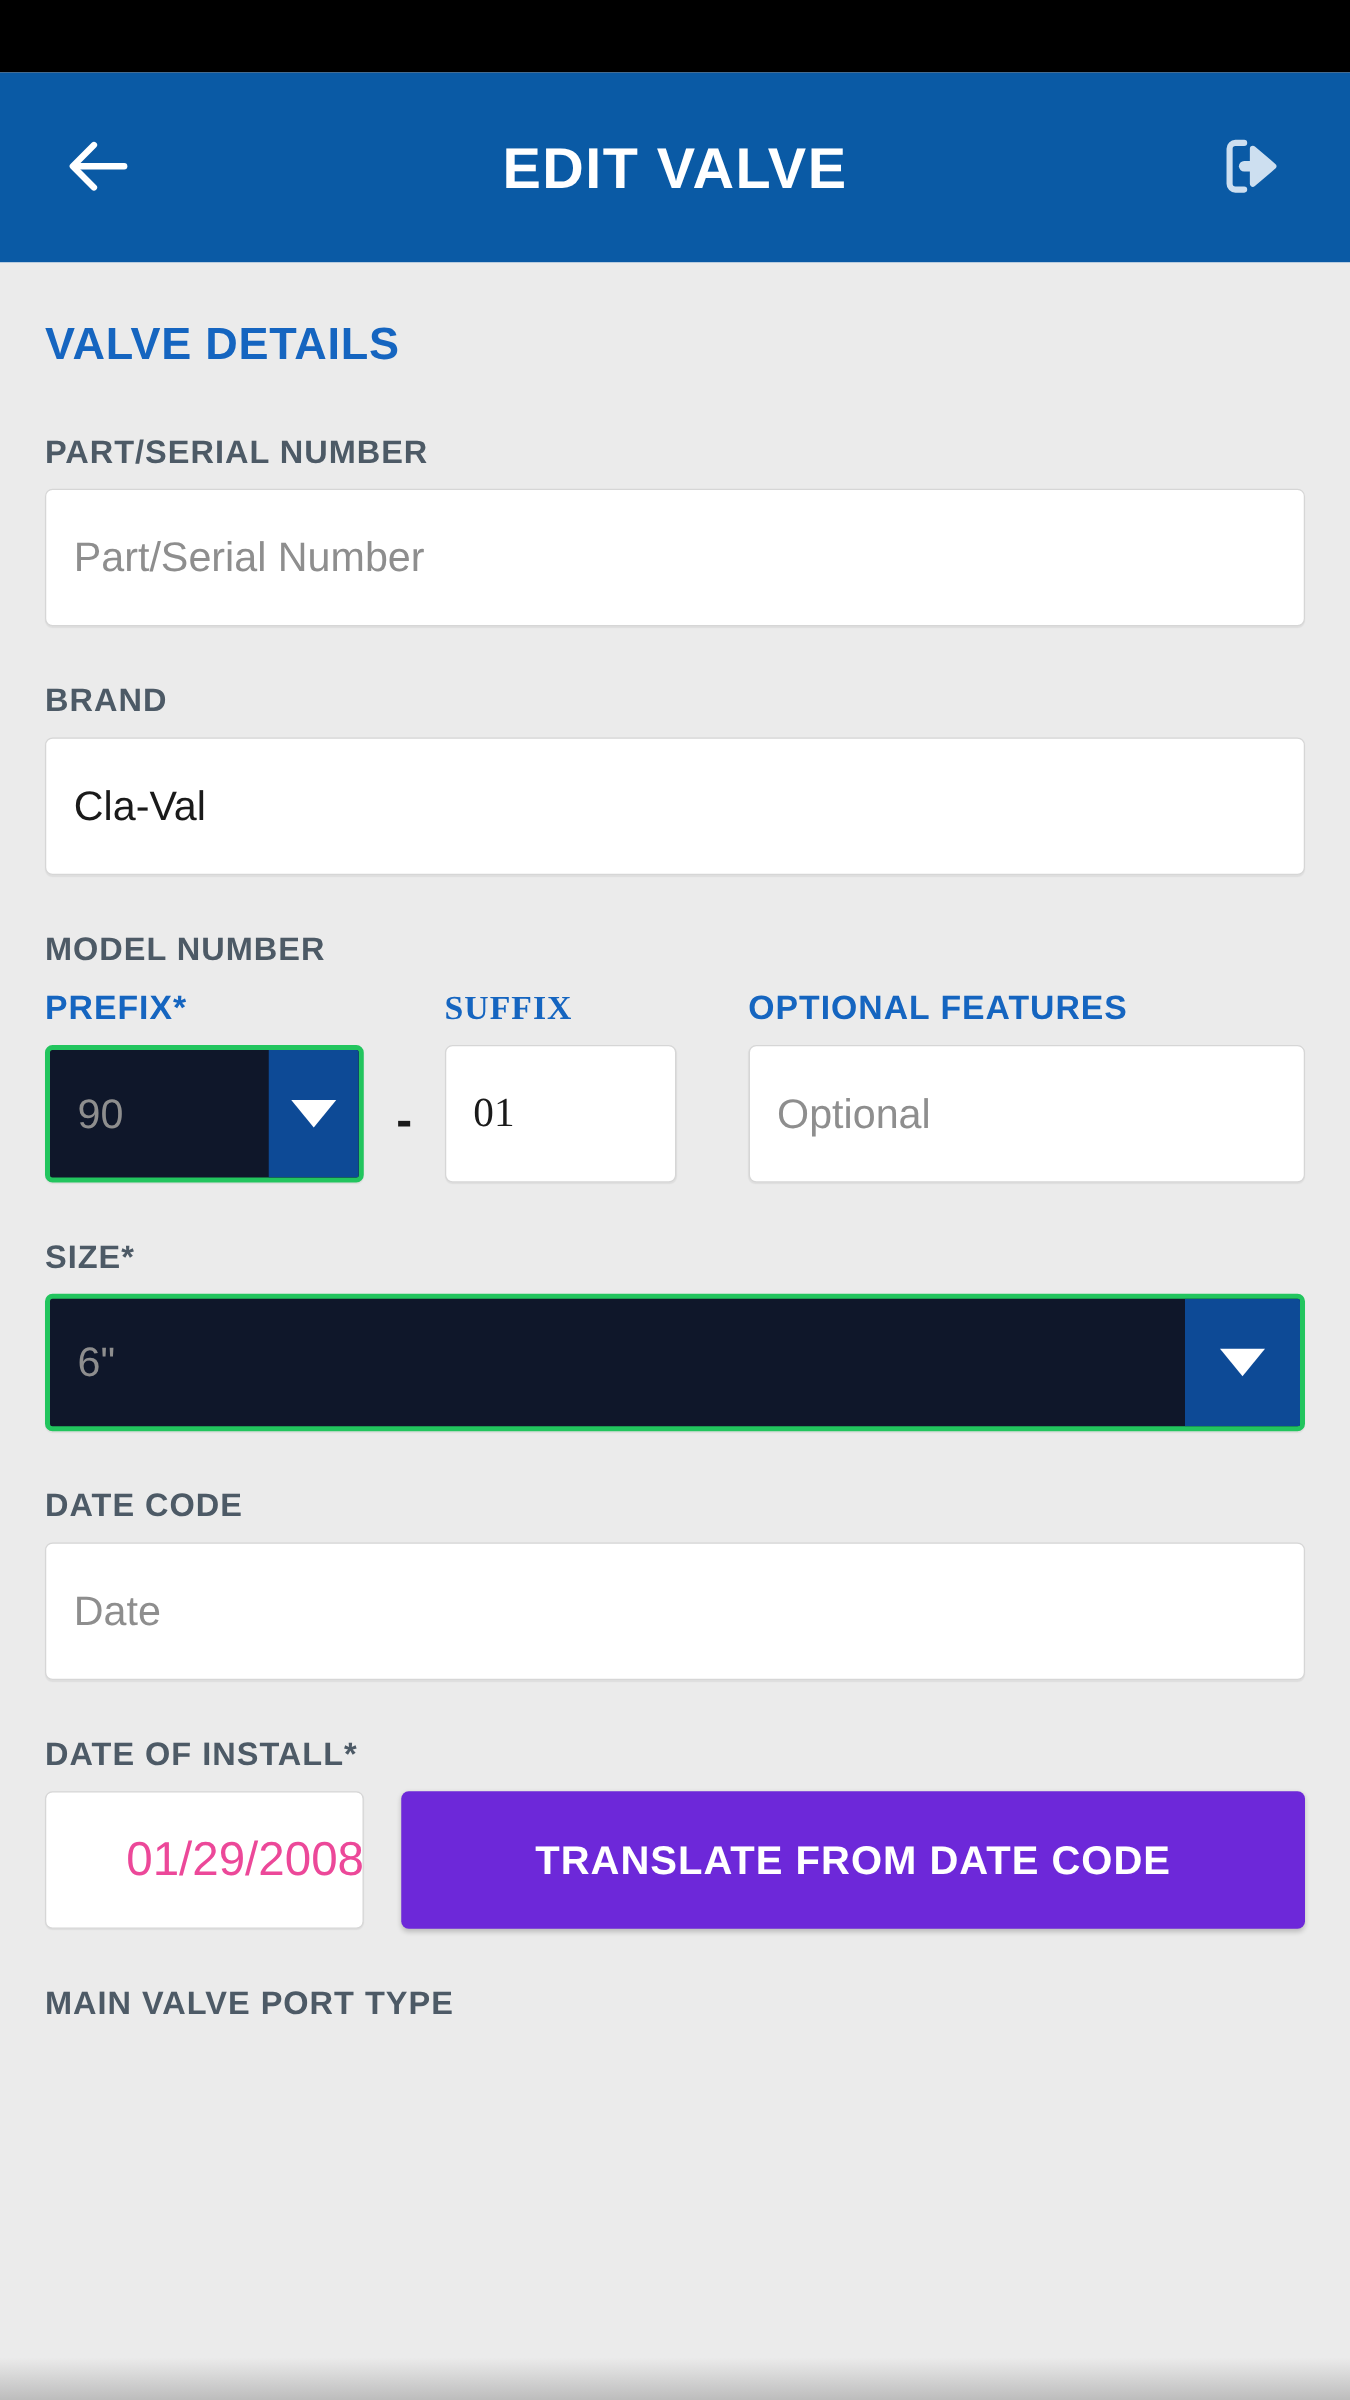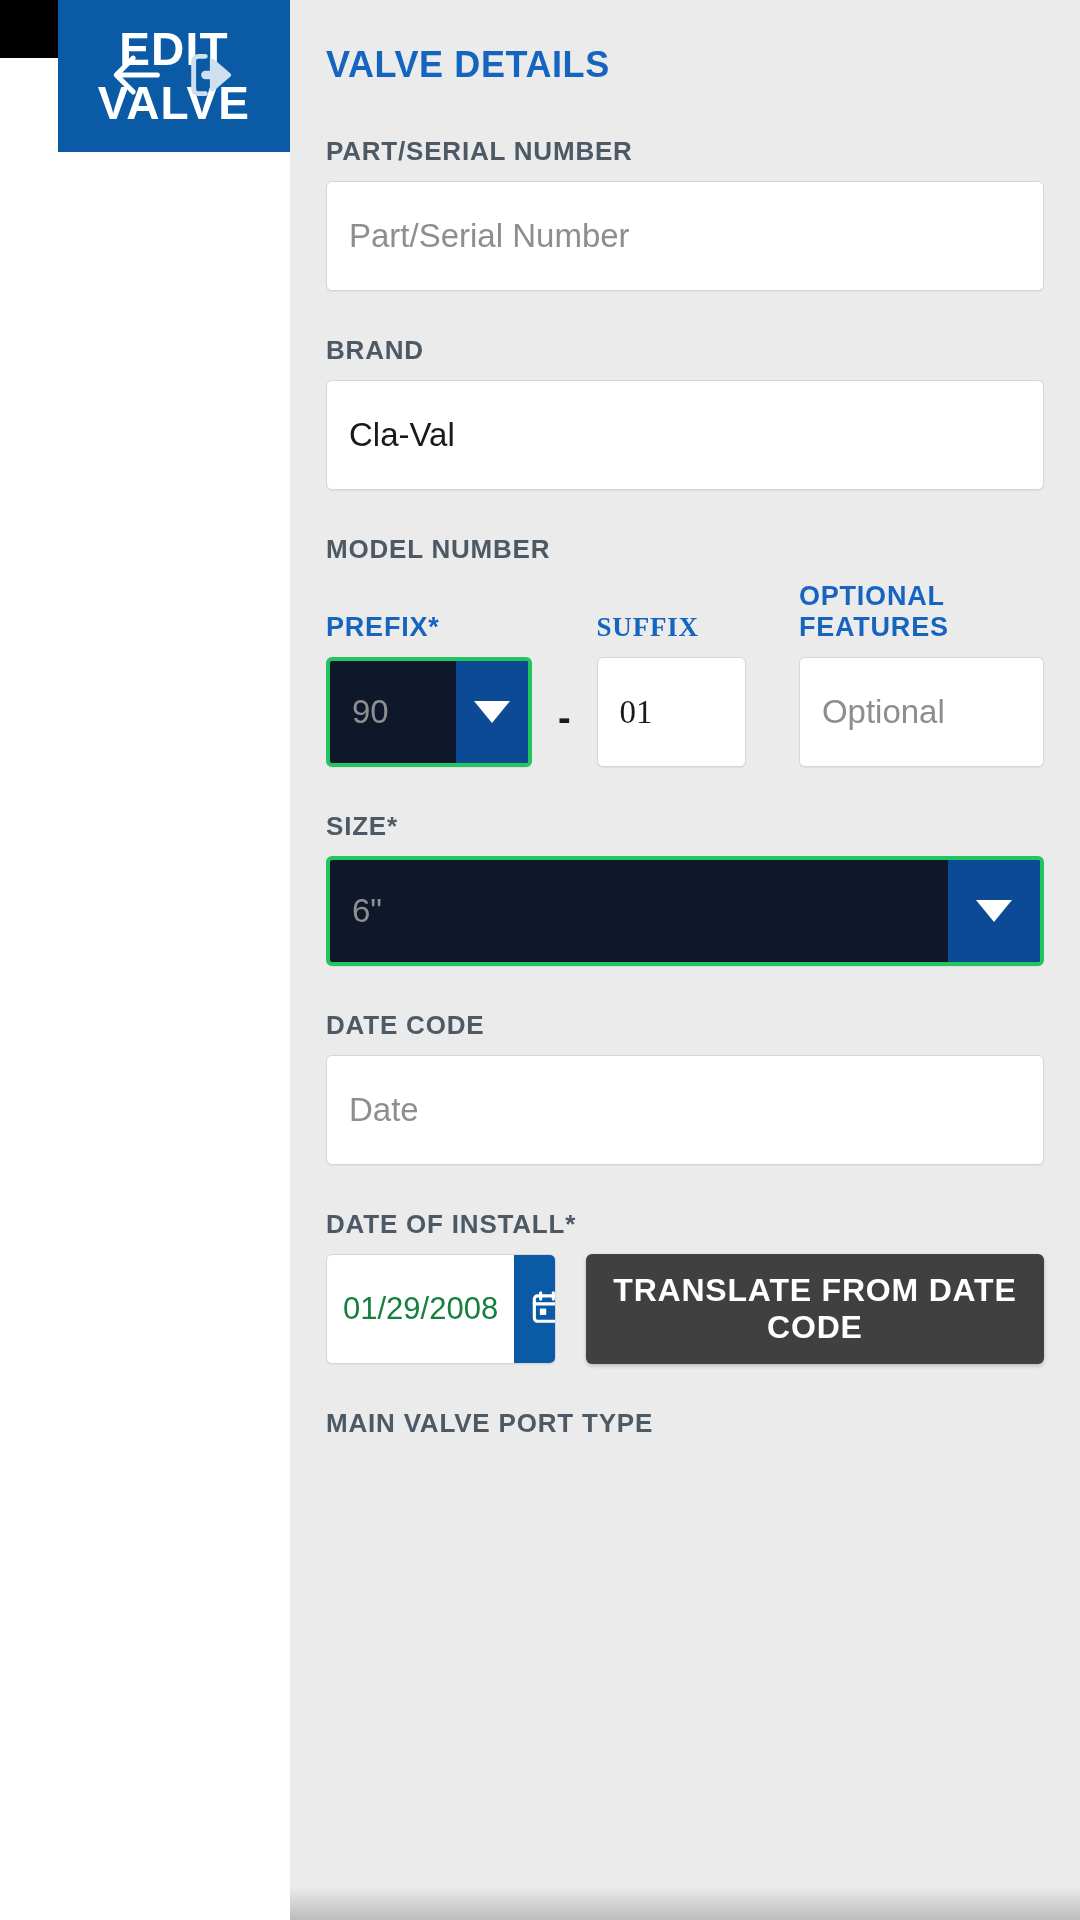--- a/index.html
+++ b/index.html
@@ -11,21 +11,21 @@
     font-family: "Liberation Sans", sans-serif;
     overflow: hidden;
   }
 
   #app {
     position: relative;
     width: 1080px;
     height: 1920px;
     background: #ffffff;
     display: flex;
-    flex-direction: row;
+    flex-direction: column;
   }
 
   
   .status-bar {
     height: 58px;
     background: #000000;
     flex: 0 0 58px;
   }
 
   
@@ -178,36 +178,37 @@
     border-radius: 6px;
     overflow: hidden;
     height: 110px;
     box-shadow: 0 1px 1px rgba(0,0,0,0.06);
   }
   .date-input-wrap .dval {
     flex: 1 1 auto;
     display: flex;
     align-items: center;
     padding: 0 16px;
-    font-size: 31px;
-    color: #15803d;
+    font-size: 38px;
+    color: #ec4899;
+    margin-left: 48px;
   }
   .calendar-btn {
     flex: 0 0 auto;
     width: 66px;
     background: #0a5aa5;
     display: flex;
     align-items: center;
     justify-content: center;
     cursor: pointer;
   }
   .translate-btn {
     flex: 1 1 auto;
     height: 110px;
-    background: #404040;
+    background: #6d28d9;
     border: none;
     border-radius: 6px;
     color: #ffffff;
     font-size: 32px;
     font-weight: 700;
     letter-spacing: 0.8px;
     display: flex;
     align-items: center;
     justify-content: center;
     cursor: pointer;

